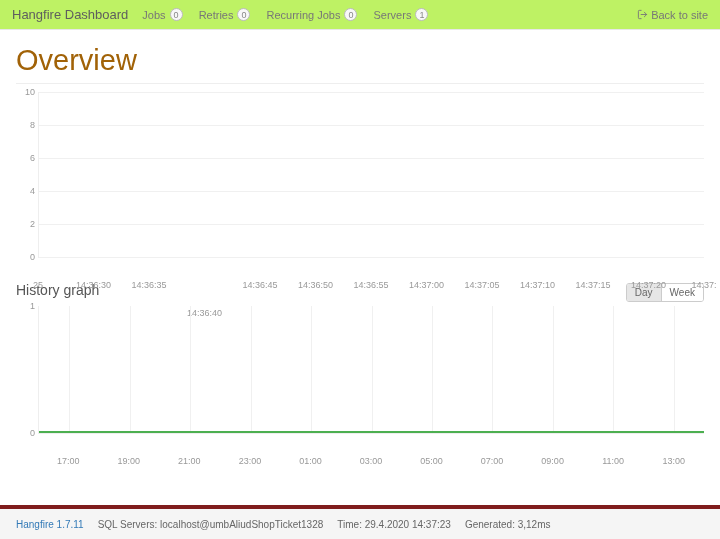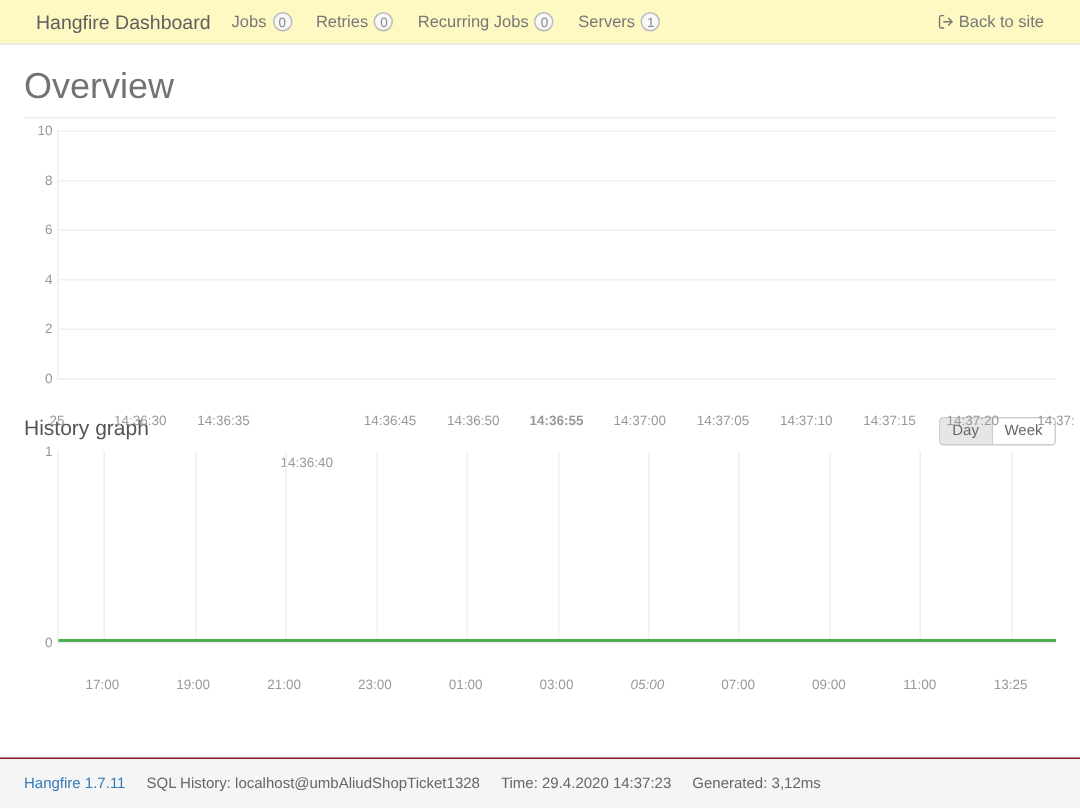--- a/index.html
+++ b/index.html
@@ -1,29 +1,29 @@
 <!DOCTYPE html>
 <html><head>
 <meta charset="utf-8">
 <style>
   * { box-sizing: border-box; }
   html, body { margin: 0; padding: 0; font-family: "Helvetica Neue", Arial, sans-serif; color: #333; background: #fff; height: 100%; }
   body { width: 720px; height: 539px; overflow: hidden; position: relative; }
 
   
-  .navbar { height: 30px; background: #fef9c3; border-bottom: 1px solid #e7e7e7; display: flex; align-items: center; padding: 0 24px; font-size: 11px; color: #777; }
+  .navbar { height: 30px; background: #bef264; border-bottom: 1px solid #e7e7e7; display: flex; align-items: center; padding: 0 12px; font-size: 11px; color: #777; }
   .navbar .brand { font-size: 13px; color: #5e5e5e; margin-right: 14px; }
   .navbar .navitem { margin-right: 16px; display: inline-flex; align-items: center; color: #777; cursor: pointer; }
   .navbar .badge { display: inline-flex; align-items: center; justify-content: center; min-width: 13px; height: 13px; border: 1px solid #bbb; border-radius: 7px; margin-left: 4px; font-size: 9px; color: #888; padding: 0 3px; background: #f8f8f8; }
   .navbar .spacer { flex: 1; }
   .navbar .back { display: inline-flex; align-items: center; cursor: pointer; color: #777; }
   .navbar .back svg { margin-right: 3px; }
 
   .page { padding: 8px 16px 0 16px; }
-  h1.page-title { font-size: 24px; font-weight: 400; margin: 6px 0 6px 0; color: #737373; }
+  h1.page-title { font-size: 29px; font-weight: 400; margin: 6px 0 6px 0; color: #a16207; }
   hr.rule { border: none; border-top: 1px solid #eee; margin: 0 0 8px 0; }
 
   h3.section { font-size: 14px; font-weight: 400; margin: 0 0 4px 0; color: #555; }
 
   .chart-wrap { position: relative; }
   .chart { border: 1px solid #eee; border-top: none; border-right: none; position: relative; }
   .y-axis-label { position: absolute; right: 100%; padding-right: 4px; font-size: 9px; color: #999; transform: translateY(-50%); }
   .gridline { position: absolute; left: 0; right: 0; border-top: 1px solid #f0f0f0; }
   .x-tick { position: absolute; top: 100%; font-size: 9px; color: #999; transform: translateX(-50%); margin-top: 4px; white-space: nowrap; }
 
@@ -41,21 +41,21 @@
   .btn-group .btn.active { background: #e6e6e6; }
 
   #history-outer { padding-left: 22px; margin-top: 4px; }
   #history-chart { height: 128px; position: relative; }
   .vline { position: absolute; top: 0; bottom: 0; border-left: 1px solid #f0f0f0; }
   .series-line { position: absolute; left: 0; right: 0; height: 2px; }
 
   #history-ticks { height: 18px; position: relative; }
 
   
-  .footer { position: absolute; left: 0; right: 0; bottom: 0; height: 34px; background: #f5f5f5; border-top: 1px solid #7f1d1d; display: flex; align-items: center; padding: 0 16px; font-size: 10px; color: #666; gap: 14px; }
+  .footer { position: absolute; left: 0; right: 0; bottom: 0; height: 34px; background: #f5f5f5; border-top: 4px solid #7f1d1d; display: flex; align-items: center; padding: 0 16px; font-size: 10px; color: #666; gap: 14px; }
   .footer .link { color: #337ab7; cursor: pointer; }
 </style>
 </head>
 <body>
 
 <div class="navbar">
   <span class="brand">Hangfire Dashboard</span>
 
   <span class="navitem">
     <span>Jobs</span>
@@ -108,21 +108,21 @@
         <div class="gridline" style="top: 100%;"></div>
         <div class="y-axis-label" style="top: 100%;">0</div>
       </div>
     <div id="realtime-ticks">
         <div class="x-tick" style="left: 0%;">25</div>
         <div class="x-tick" style="left: 8.33333%;">14:36:30</div>
         <div class="x-tick" style="left: 16.6667%;">14:36:35</div>
         <div class="x-tick" style="left: 25%; margin-top: 32px;">14:36:40</div>
         <div class="x-tick" style="left: 33.3333%;">14:36:45</div>
         <div class="x-tick" style="left: 41.6667%; text-align: center;">14:36:50</div>
-        <div class="x-tick" style="left: 50%; font-weight: bold;">14:36:55</div>
+        <div class="x-tick" style="left: 50%;">14:36:55</div>
         <div class="x-tick" style="left: 58.3333%;">14:37:00</div>
         <div class="x-tick" style="left: 66.6667%;">14:37:05</div>
         <div class="x-tick" style="left: 75%;">14:37:10</div>
         <div class="x-tick" style="left: 83.3333%;">14:37:15</div>
         <div class="x-tick" style="left: 91.6667%; text-align: center;">14:37:20</div>
         <div class="x-tick" style="left: 100%;">14:37:</div>
       </div>
   </div>
 
   <div class="history-header">
@@ -149,27 +149,27 @@
         <div class="vline" style="left: 95.4545%;"></div>
         <div class="series-line" style="bottom: 0px; background: rgb(76, 175, 80);"></div>
       </div>
     <div id="history-ticks">
         <div class="x-tick" style="left: 4.54545%;">17:00</div>
         <div class="x-tick" style="left: 13.6364%;">19:00</div>
         <div class="x-tick" style="left: 22.7273%;">21:00</div>
         <div class="x-tick" style="left: 31.8182%;">23:00</div>
         <div class="x-tick" style="left: 40.9091%;">01:00</div>
         <div class="x-tick" style="left: 50%;">03:00</div>
-        <div class="x-tick" style="left: 59.0909%; font-style: italic;">05:00</div>
+        <div class="x-tick" style="left: 59.0909%;">05:00</div>
         <div class="x-tick" style="left: 68.1818%;">07:00</div>
         <div class="x-tick" style="left: 77.2727%;">09:00</div>
         <div class="x-tick" style="left: 86.3636%;">11:00</div>
-        <div class="x-tick" style="left: 95.4545%;">13:25</div>
+        <div class="x-tick" style="left: 95.4545%;">13:00</div>
       </div>
   </div>
 </div>
 
 <div class="footer">
   <span class="link">Hangfire 1.7.11</span>
-  <span>SQL History: localhost@umbAliudShopTicket1328</span>
+  <span>SQL Servers: localhost@umbAliudShopTicket1328</span>
   <span>Time: 29.4.2020 14:37:23</span>
   <span>Generated: 3,12ms</span>
 </div>
 
 </body></html>

